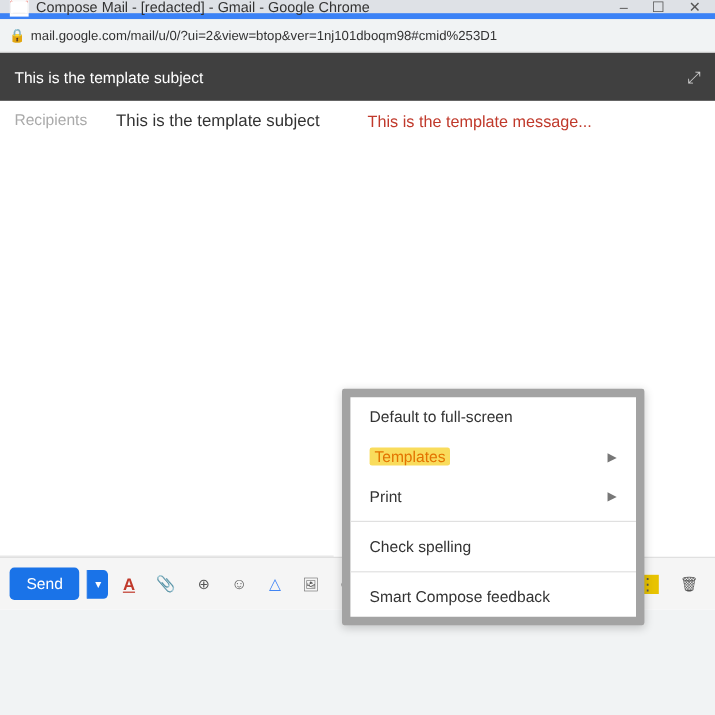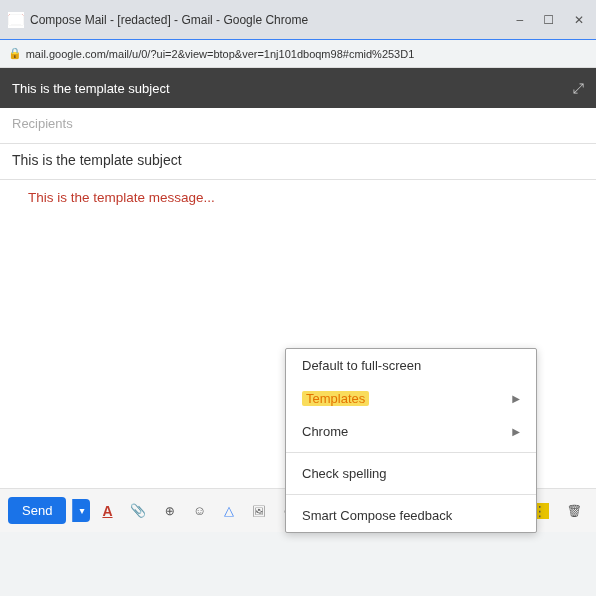--- a/index.html
+++ b/index.html
@@ -1,25 +1,25 @@
 <!DOCTYPE html>
 <html><head>
   <meta charset="utf-8">
   <style>
     * { margin: 0; padding: 0; box-sizing: border-box; }
     body { width: 596px; height: 596px; overflow: hidden; font-family: Arial, sans-serif; background: #f1f3f4; }
 
     
     .chrome-titlebar {
       background: #dee1e6;
-      height: 40px;
+      height: 16px;
       display: flex;
       align-items: center;
       padding: 0 8px;
-      border-bottom: 1px solid #3b82f6;
+      border-bottom: 5px solid #3b82f6;
     }
     .chrome-favicon {
       width: 16px; height: 16px; margin-right: 6px;
     }
     .chrome-title {
       font-size: 12px;
       color: #333;
       flex: 1;
     }
     .chrome-controls {
@@ -75,21 +75,21 @@
     }
     .compose-header-icon {
       color: #ccc;
       font-size: 14px;
       cursor: pointer;
     }
 
     .compose-body {
       flex: 1;
       display: flex;
-      flex-direction: column;
+      flex-direction: row;
       padding: 0;
     }
 
     .compose-field {
       border-bottom: 1px solid #e0e0e0;
       padding: 8px 12px;
       font-size: 13px;
       color: #aaa;
       min-height: 36px;
     }
@@ -152,21 +152,21 @@
       border-radius: 0 4px 4px 0;
     }
 
     
     .context-menu {
       position: absolute;
       top: 280px;
       left: 285px;
       width: 252px;
       background: #fff;
-      border: 1px solid #a3a3a3;
+      border: 7px solid #a3a3a3;
       box-shadow: 0 2px 8px rgba(0,0,0,0.2);
       z-index: 100;
       border-radius: 2px;
     }
     .menu-item {
       padding: 9px 16px;
       font-size: 13px;
       color: #333;
       cursor: pointer;
       display: flex;
@@ -288,21 +288,21 @@
     <div class="menu-item">
       <span>Default to full-screen</span>
     </div>
     <div class="menu-item highlighted">
       <span>
         <span class="highlight-bg">Templates</span>
       </span>
       <span class="menu-chevron">▶</span>
     </div>
     <div class="menu-item">
-      <span>Chrome</span>
+      <span>Print</span>
       <span class="menu-chevron">▶</span>
     </div>
     <div class="menu-divider"></div>
     <div class="menu-item">
       <span>Check spelling</span>
     </div>
     <div class="menu-divider"></div>
     <div class="menu-item">
       <span>Smart Compose feedback</span>
     </div>

